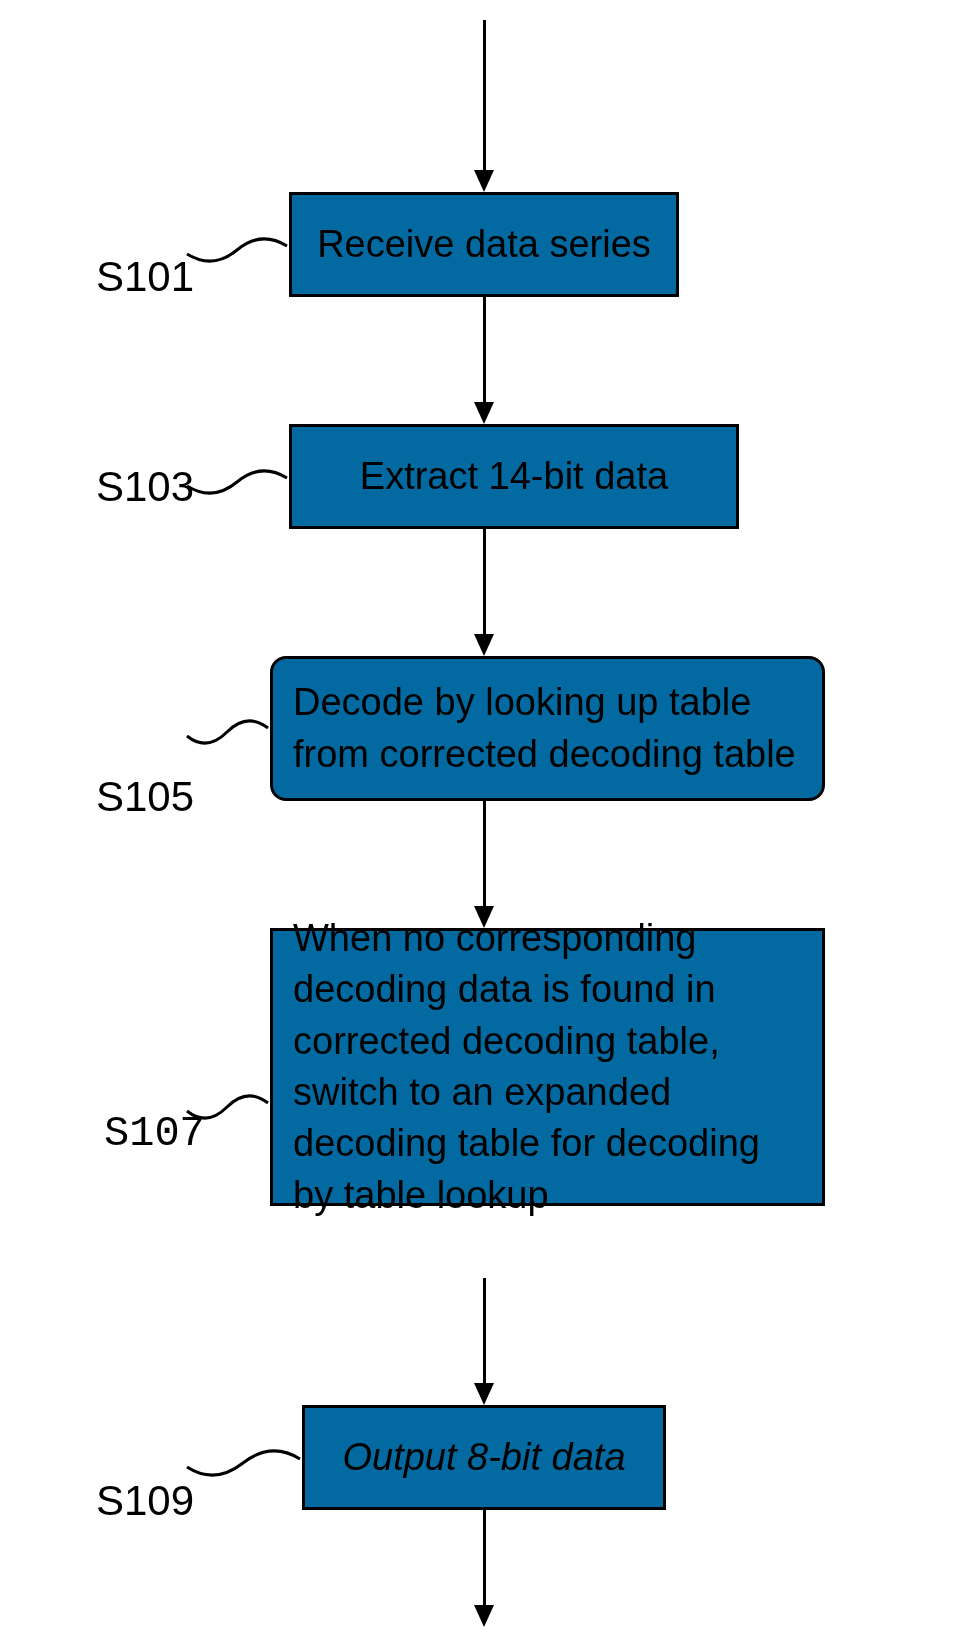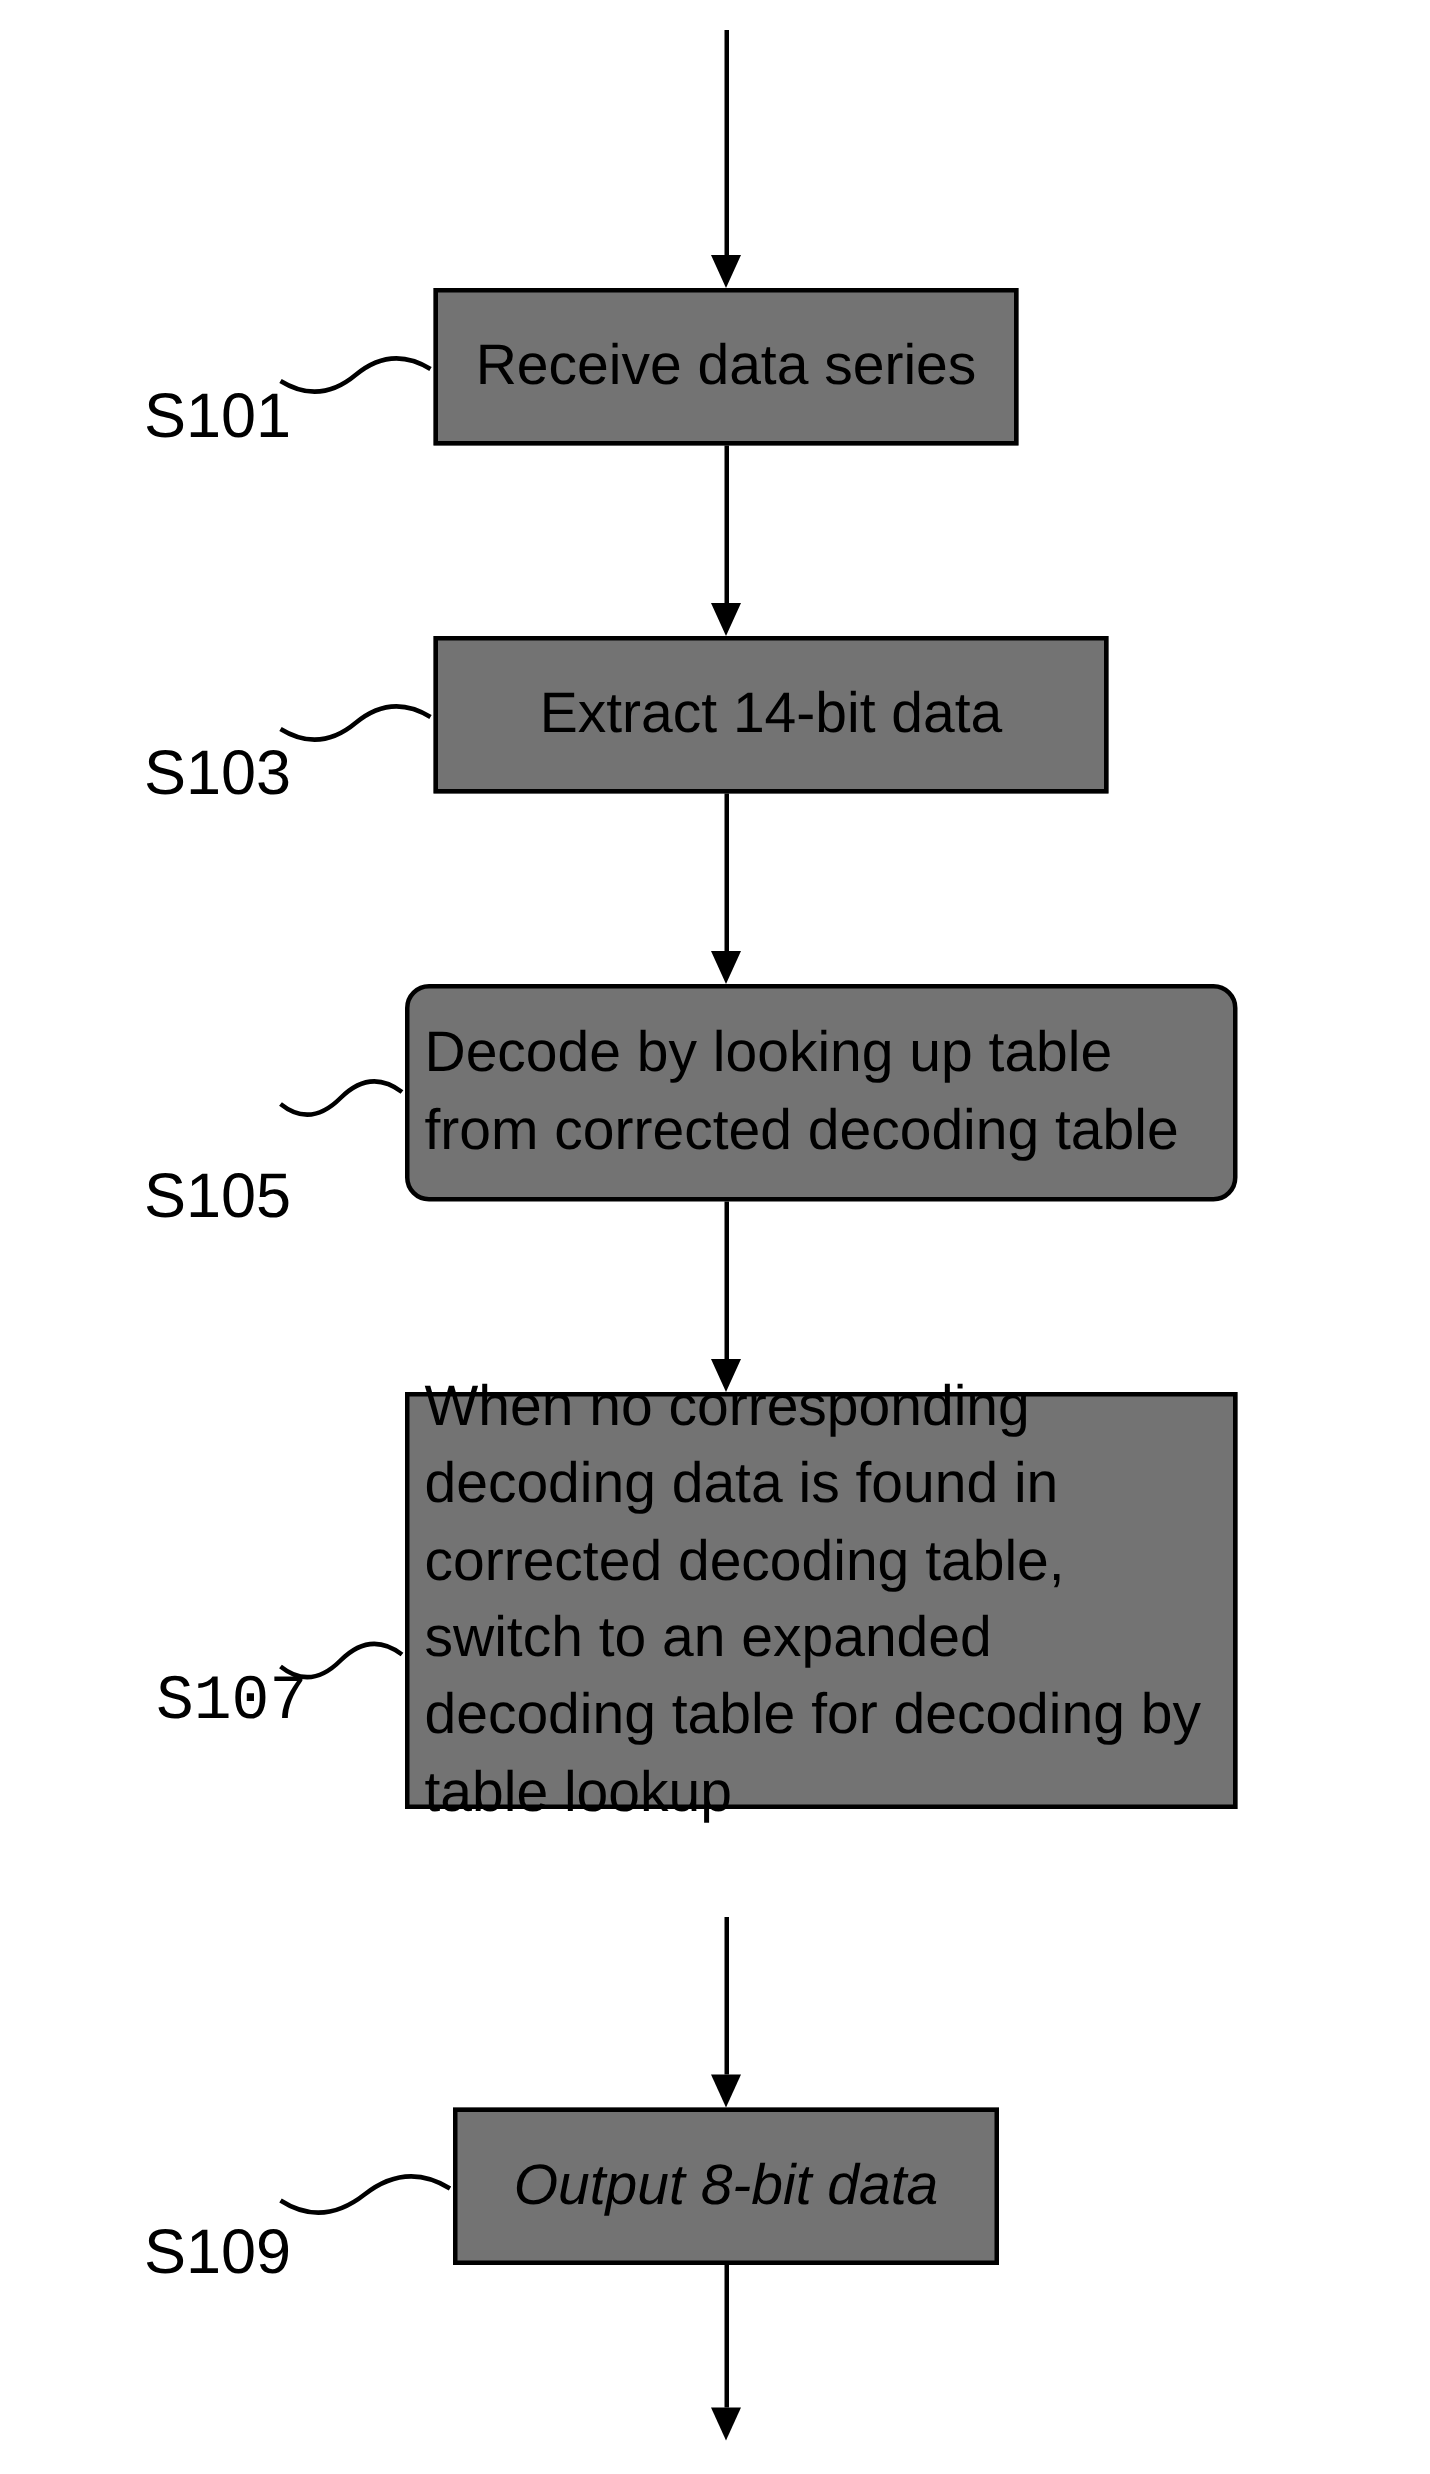--- a/index.html
+++ b/index.html
@@ -13,22 +13,22 @@
     position: relative;
   }
   .canvas {
     position: relative;
     width: 953px;
     height: 1649px;
   }
   .step-box {
     position: absolute;
     border: 3px solid #000;
-    background: #737373;
-    padding: 14px 10px;
+    background: #0369a1;
+    padding: 14px 20px;
     font-size: 38px;
     line-height: 1.35;
     text-align: left;
     display: flex;
     align-items: center;
     justify-content: center;
   }
   .step-box.centered { text-align: center; }
   .label {
     position: absolute;
@@ -72,21 +72,21 @@
   <svg class="tilde" style="left: 185px; top: 230px; width: 104px; height: 40px;" viewBox="0 0 104 40">
     <path d="M 2 24 Q 28 40, 52 20 T 102 16"></path>
   </svg>
 
   <div class="connector-line" style="left: 483px; top: 297px; height: 105px;"></div>
   <div class="connector-arrow" style="left: 484px; top: 402px;"></div>
 
   <div class="step-box centered" style="left: 289px; top: 424px; width: 450px; height: 105px;">
     <span>Extract 14-bit data</span>
   </div>
-  <div class="label" style="left: 96px; top: 466px;">S103</div>
+  <div class="label" style="left: 96px; top: 438px;">S103</div>
   <svg class="tilde" style="left: 185px; top: 462px; width: 104px; height: 40px;" viewBox="0 0 104 40">
     <path d="M 2 24 Q 28 40, 52 20 T 102 16"></path>
   </svg>
 
   <div class="connector-line" style="left: 483px; top: 529px; height: 105px;"></div>
   <div class="connector-arrow" style="left: 484px; top: 634px;"></div>
 
   <div class="step-box" style="left: 270px; top: 656px; width: 555px; height: 145px; border-radius: 16px;">
     <span>Decode by looking up table from corrected decoding table</span>
   </div>

